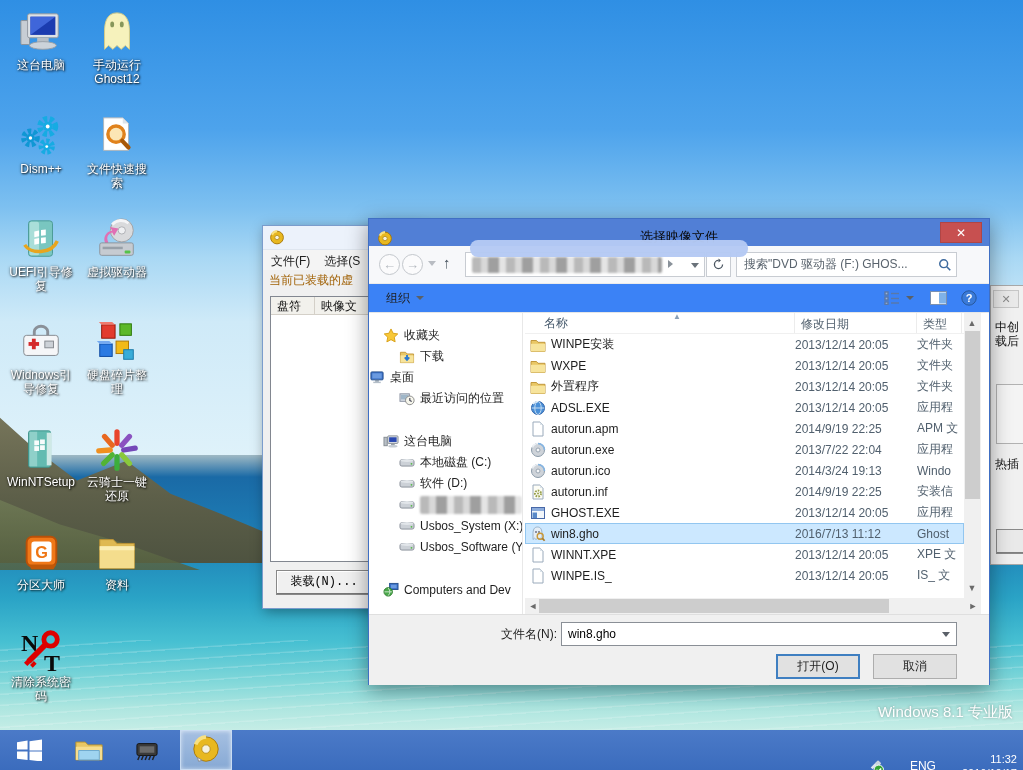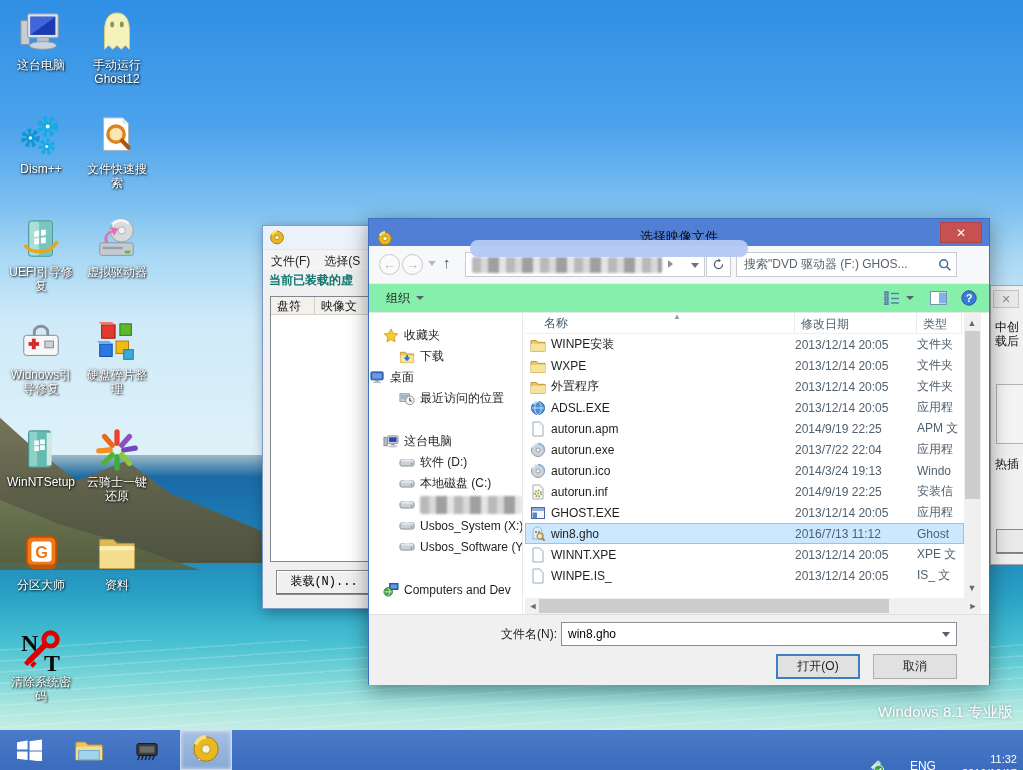--- a/index.html
+++ b/index.html
@@ -29,21 +29,21 @@
   .dicon .dlabel { margin-top:2px; color:#fff; font-size:12px; line-height:14px;
     text-shadow:1px 1px 2px rgba(0,0,0,.85), 0 0 3px rgba(0,0,0,.6); word-break:break-word; }
 
   
   .win-border { position:absolute; background:#f0f0f0; border:1px solid #4a7ad0; box-shadow:0 5px 20px rgba(0,0,0,.4); }
 
   
   #vd-window { left:262px; top:225px; width:160px; height:384px; border:1px solid #7a9ccc; box-shadow:2px 3px 12px rgba(0,0,0,.35); }
   #vd-window .vd-title { height:24px; background:#ecf2fb; display:flex; align-items:center; padding-left:6px; border-bottom:1px solid #dfe6ef; }
   #vd-window .vd-menu { height:20px; display:flex; gap:14px; padding:3px 8px; color:#222; background:#f4f4f4; }
-  #vd-window .vd-info { padding:2px 6px; color:#0f766e;font-weight:bold; }
+  #vd-window .vd-info { padding:2px 6px; color:#a16207; }
   #vd-window .vd-list { position:absolute; left:7px; top:70px; width:146px; height:266px; background:#fff; border:1px solid #828790; }
   #vd-window .vd-cols { display:flex; height:18px; border-bottom:1px solid #d4d0c8; background:#f2f1ec; }
   #vd-window .vd-col { padding:1px 6px; border-right:1px solid #d4d0c8; color:#111; }
   #vd-window .vd-load { position:absolute; left:13px; top:344px; width:96px; height:25px; background:#f0f0f0;
     border:1px solid #888; box-shadow:inset -1px -1px 0 #777, inset 1px 1px 0 #fff; text-align:center; line-height:23px;
     font-family:"Liberation Mono","DejaVu Sans Mono",monospace; font-size:12px; }
 
   
   #right-window { left:990px; top:285px; width:33px; height:280px; border:1px solid #a8a8a8; border-right:none; box-shadow:none; }
   #right-window .rw-close { position:absolute; left:2px; top:4px; width:26px; height:18px; background:#e9e9e9;
@@ -62,21 +62,21 @@
   .navcircle { position:absolute; top:8px; width:21px; height:21px; border:1px solid #c3c7cc; border-radius:50%;
     color:#b4b9bf; text-align:center; line-height:19px; font-size:13px; background:#fbfbfc; }
   .fd-addr { position:absolute; left:96px; top:6px; width:240px; height:25px; background:#fff; border:1px solid #c8ccd2; }
   .censor { background:repeating-linear-gradient(90deg,#b9b9b9 0 9px,#d8d8d8 9px 16px,#9f9f9f 16px 27px,#e4e4e4 27px 34px);
     filter:blur(1.2px); border-radius:2px; }
   .fd-refresh { position:absolute; left:337px; top:6px; width:25px; height:25px; border:1px solid #c8ccd2; background:#fff; text-align:center; }
   .fd-search { position:absolute; left:367px; top:6px; width:221px; height:25px; background:#fff; border:1px solid #c8ccd2;
     display:flex; align-items:center; padding:0 4px 0 7px; color:#5a646e; }
   .blue-blob { position:absolute; left:101px; top:-6px; width:278px; height:17px; background:#b5caf4; border-radius:8px;
     filter:blur(.6px); opacity:.97; }
-  .fd-toolbar { position:absolute; left:0; top:65px; width:100%; height:29px; background:#86efac; border-bottom:1px solid #e4e6e8;
+  .fd-toolbar { position:absolute; left:0; top:65px; width:100%; height:29px; background:#3b82f6; border-bottom:1px solid #e4e6e8;
     display:flex; align-items:center; color:#1e1e1e; }
   .fd-body { position:absolute; left:0; top:94px; width:100%; height:301px; background:#fff; }
   .fd-bottom { position:absolute; left:0; top:395px; width:100%; height:71px; background:#f0f0f0; border-top:1px solid #dfdfdf; }
 
   
   .sb { position:absolute; left:0; top:0; width:153px; height:285px; overflow:hidden; }
   .sb-item { display:flex; align-items:center; height:21px; color:#1e1e1e; white-space:nowrap; }
   .sb-gap { height:22px; }
   .sb-ic { width:16px; height:15px; margin-right:5px; flex:none; }
 
@@ -449,29 +449,29 @@
                 <ellipse cx="10" cy="13" rx="5" ry="1.4" fill="#c4cbd2"></ellipse>
               </svg></span>
             <span>这台电脑</span>
           </div>
           <div class="sb-item" style="padding-left: 30px;">
             <span class="sb-ic"><svg viewBox="0 0 16 16" width="100%" height="100%">
                 <rect x="0.5" y="5" width="15" height="6.8" rx="2" fill="#ccd1d7" stroke="#878e97"></rect>
                 <ellipse cx="8" cy="5.8" rx="7" ry="1.6" fill="#e2e6ea"></ellipse>
                 <circle cx="12.8" cy="9.4" r="1" fill="#55b84a"></circle>
               </svg></span>
-            <span>软件 (D:)</span>
+            <span>本地磁盘 (C:)</span>
           </div>
           <div class="sb-item" style="padding-left: 30px;">
             <span class="sb-ic"><svg viewBox="0 0 16 16" width="100%" height="100%">
                 <rect x="0.5" y="5" width="15" height="6.8" rx="2" fill="#ccd1d7" stroke="#878e97"></rect>
                 <ellipse cx="8" cy="5.8" rx="7" ry="1.6" fill="#e2e6ea"></ellipse>
                 <circle cx="12.8" cy="9.4" r="1" fill="#55b84a"></circle>
               </svg></span>
-            <span>本地磁盘 (C:)</span>
+            <span>软件 (D:)</span>
           </div>
           <div class="sb-item" style="padding-left: 30px;">
             <span class="sb-ic"><svg viewBox="0 0 16 16" width="100%" height="100%">
                 <rect x="0.5" y="5" width="15" height="6.8" rx="2" fill="#ccd1d7" stroke="#878e97"></rect>
                 <ellipse cx="8" cy="5.8" rx="7" ry="1.6" fill="#e2e6ea"></ellipse>
                 <circle cx="12.8" cy="9.4" r="1" fill="#55b84a"></circle>
               </svg></span>
             <span class="censor sb-censor"></span>
           </div>
           <div class="sb-item" style="padding-left: 30px;">

